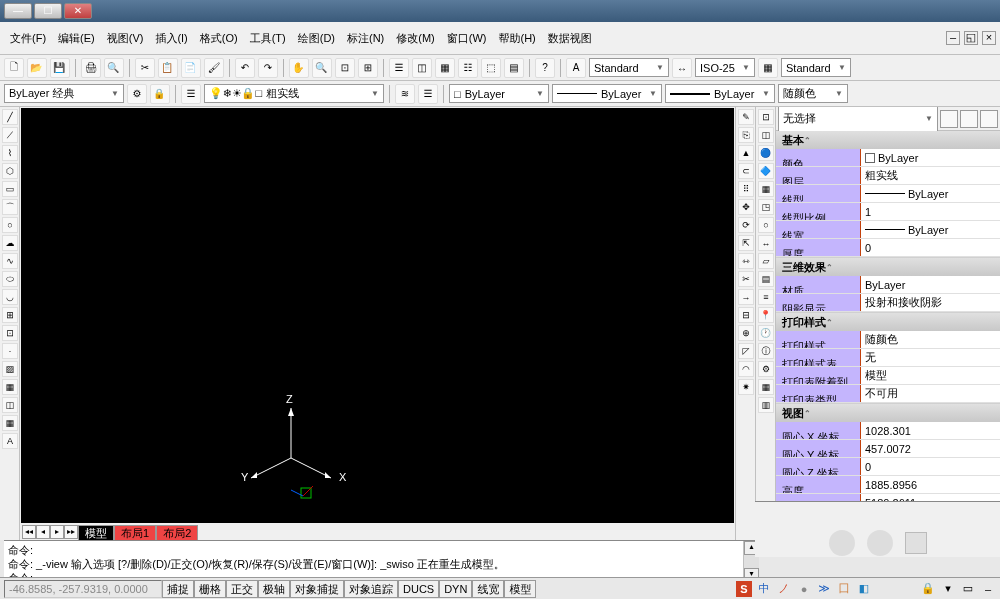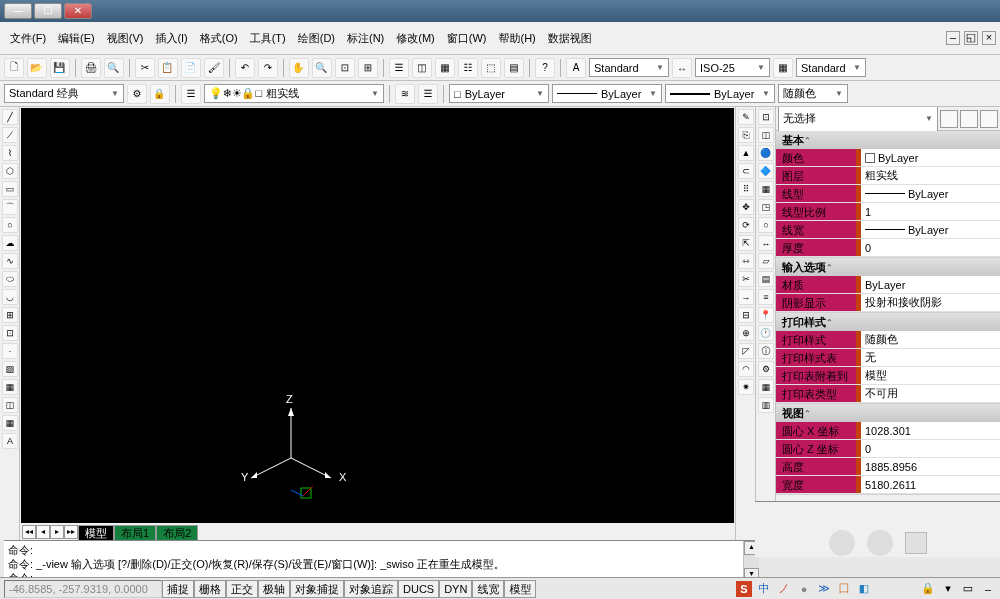--- a/index.html
+++ b/index.html
@@ -22,36 +22,36 @@
 .tb-combo .dd{margin-left:auto;font-size:8px;color:#666}
 .main-area{display:flex;height:433px}
 .left-tools{width:20px;background:#f0f0f0;border-right:1px solid #c0c0c0;display:flex;flex-direction:column;gap:2px;padding:2px}
 .ltool{width:16px;height:16px;border:1px solid #ddd;background:#f8f8f8;display:flex;align-items:center;justify-content:center;font-size:9px}
 .viewport-wrap{flex:1;display:flex;flex-direction:column;background:#f0f0f0;min-width:0}
 .viewport{flex:1;background:#000;position:relative;margin:1px}
 .ucs{position:absolute;left:210px;top:270px;color:#fff;font-size:10px}
 .ucs svg{overflow:visible}
 .vp-tabs{height:16px;background:#f0f0f0;display:flex;align-items:center;padding:0 2px;gap:0;font-size:10px}
 .vp-tab-btn{width:14px;height:14px;border:1px solid #999;background:#f8f8f8;text-align:center;line-height:11px;font-size:8px}
-.vp-tab{padding:0 6px;border:1px solid #999;border-bottom:none;background:#15803d;height:15px;line-height:14px}
+.vp-tab{padding:0 6px;border:1px solid #999;border-bottom:none;background:#ef4444;height:15px;line-height:14px}
 .vp-tab.active{background:#000;color:#fff}
 .right-toolcols{width:40px;background:#f0f0f0;display:flex}
 .rtcol{width:20px;border-left:1px solid #c0c0c0;display:flex;flex-direction:column;gap:2px;padding:2px}
 .rtool{width:16px;height:16px;border:1px solid #ddd;background:#f8f8f8;display:flex;align-items:center;justify-content:center;font-size:9px}
 .props-panel{width:225px;background:#f0f0f0;border-left:1px solid #c0c0c0;display:flex;flex-direction:column;overflow:hidden}
 .props-hdr{height:24px;display:flex;align-items:center;padding:2px;gap:2px;border-bottom:1px solid #c0c0c0}
 .props-select{flex:1;height:35px;border:1px solid #999;background:#fff;padding:16px 4px;display:flex;align-items:center}
 .props-select .dd{margin-left:auto;font-size:8px;color:#666}
 .props-btn{width:18px;height:18px;border:1px solid #999;background:#f8f8f8}
 .props-body{flex:1;overflow-y:auto}
 .prop-section{border-bottom:1px solid #d0d0d0}
 .prop-sec-hdr{background:linear-gradient(#e0e0e0,#c8c8c8);padding:2px 6px;font-weight:bold;display:flex;align-items:center;height:18px}
 .prop-sec-hdr .chev{font-size:8px;color:#666}
 .prop-row{display:flex;height:18px;border-bottom:1px solid #e0e0e0}
-.prop-label{width:85px;padding:2px 6px;background:#be185d;border-right:5px solid #c2410c;white-space:nowrap;overflow:hidden}
+.prop-label{width:85px;padding:8px 6px;background:#c4b5fd;border-right:1px solid #c2410c;white-space:nowrap;overflow:hidden}
 .prop-val{flex:1;padding:2px 4px;background:#fff;display:flex;align-items:center;gap:3px;white-space:nowrap;overflow:hidden}
 .prop-swatch{width:10px;height:10px;border:1px solid #666;background:#fff}
 .line-sample{width:40px;height:1px;background:#000;display:inline-block}
 .cmd-area{height:56px;background:#fff;border-top:1px solid #888;display:flex;width:755px;margin-left:4px}
 .cmd-text{flex:1;padding:2px 4px;font-family:SimSun,monospace;font-size:11px;line-height:14px;overflow:hidden}
 .cmd-text div{white-space:nowrap;overflow:hidden}
 .cmd-scroll{width:16px;background:#e8e8e8;border-left:1px solid #c0c0c0;display:flex;flex-direction:column}
 .cmd-scroll-btn{height:14px;border:1px solid #999;background:#f0f0f0;text-align:center;font-size:8px}
 .cmd-scroll-track{flex:1;background:#e0e0e0}
 .statusbar{position:absolute;bottom:0;left:0;right:0;height:22px;background:#e8e8e8;border-top:1px solid #999;display:flex;align-items:center;padding:0 4px;gap:0}
@@ -127,34 +127,34 @@
   <div class="tb-btn">▤</div>
   <div class="tb-sep"></div>
   <div class="tb-btn">?</div>
   <div class="tb-sep"></div>
   <div class="tb-btn">A</div>
   <div class="tb-combo" style="width:80px">
       <span>Standard</span>
       <span class="dd">▼</span>
     </div>
   <div class="tb-btn">↔</div>
-  <div class="tb-combo" style="width:75px">
+  <div class="tb-combo" style="width:60px">
       <span>ISO-25</span>
       <span class="dd">▼</span>
     </div>
   <div class="tb-btn">▦</div>
   <div class="tb-combo" style="width:70px">
       <span>Standard</span>
       <span class="dd">▼</span>
     </div>
 </div>
 
 <div class="toolbar-row">
   <div class="tb-combo" style="width:120px">
-      <span>Standard 经典</span>
+      <span>ByLayer 经典</span>
       <span class="dd">▼</span>
     </div>
   <div class="tb-btn">⚙</div>
   <div class="tb-btn">🔒</div>
   <div class="tb-sep"></div>
   <div class="tb-btn">☰</div>
   <div class="tb-combo" style="width:180px">💡❄☀🔒□ <span>粗实线</span><span class="dd">▼</span></div>
   <div class="tb-sep"></div>
   <div class="tb-btn">≋</div>
   <div class="tb-btn">☰</div>
@@ -321,21 +321,21 @@
           </div>
           <div class="prop-row">
             <div class="prop-label">厚度</div>
             <div class="prop-val">
               <span>0</span>
             </div>
           </div>
         </div>
         <div class="prop-section">
           <div class="prop-sec-hdr">
-            <span>输入选项</span>
+            <span>三维效果</span>
             <span class="chev">⌃</span>
           </div>
           <div class="prop-row">
             <div class="prop-label">材质</div>
             <div class="prop-val">
               <span>ByLayer</span>
             </div>
           </div>
           <div class="prop-row">
             <div class="prop-label">阴影显示</div>
@@ -376,20 +376,26 @@
         </div>
         <div class="prop-section">
           <div class="prop-sec-hdr">
             <span>视图</span>
             <span class="chev">⌃</span>
           </div>
           <div class="prop-row">
             <div class="prop-label">圆心 X 坐标</div>
             <div class="prop-val">
               <span>1028.301</span>
+            </div>
+          </div>
+          <div class="prop-row">
+            <div class="prop-label">圆心 Y 坐标</div>
+            <div class="prop-val">
+              <span>457.0072</span>
             </div>
           </div>
           <div class="prop-row">
             <div class="prop-label">圆心 Z 坐标</div>
             <div class="prop-val">
               <span>0</span>
             </div>
           </div>
           <div class="prop-row">
             <div class="prop-label">高度</div>

